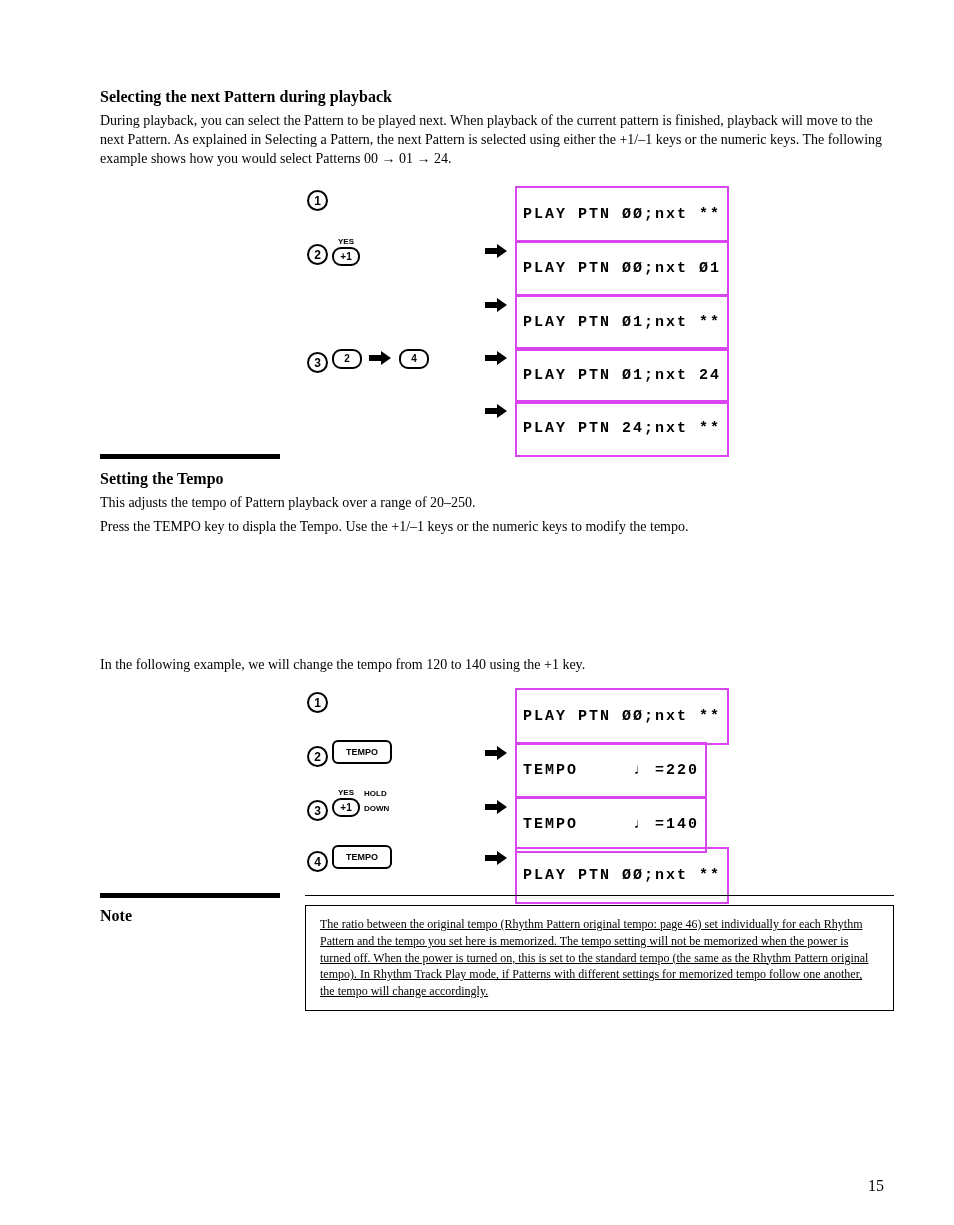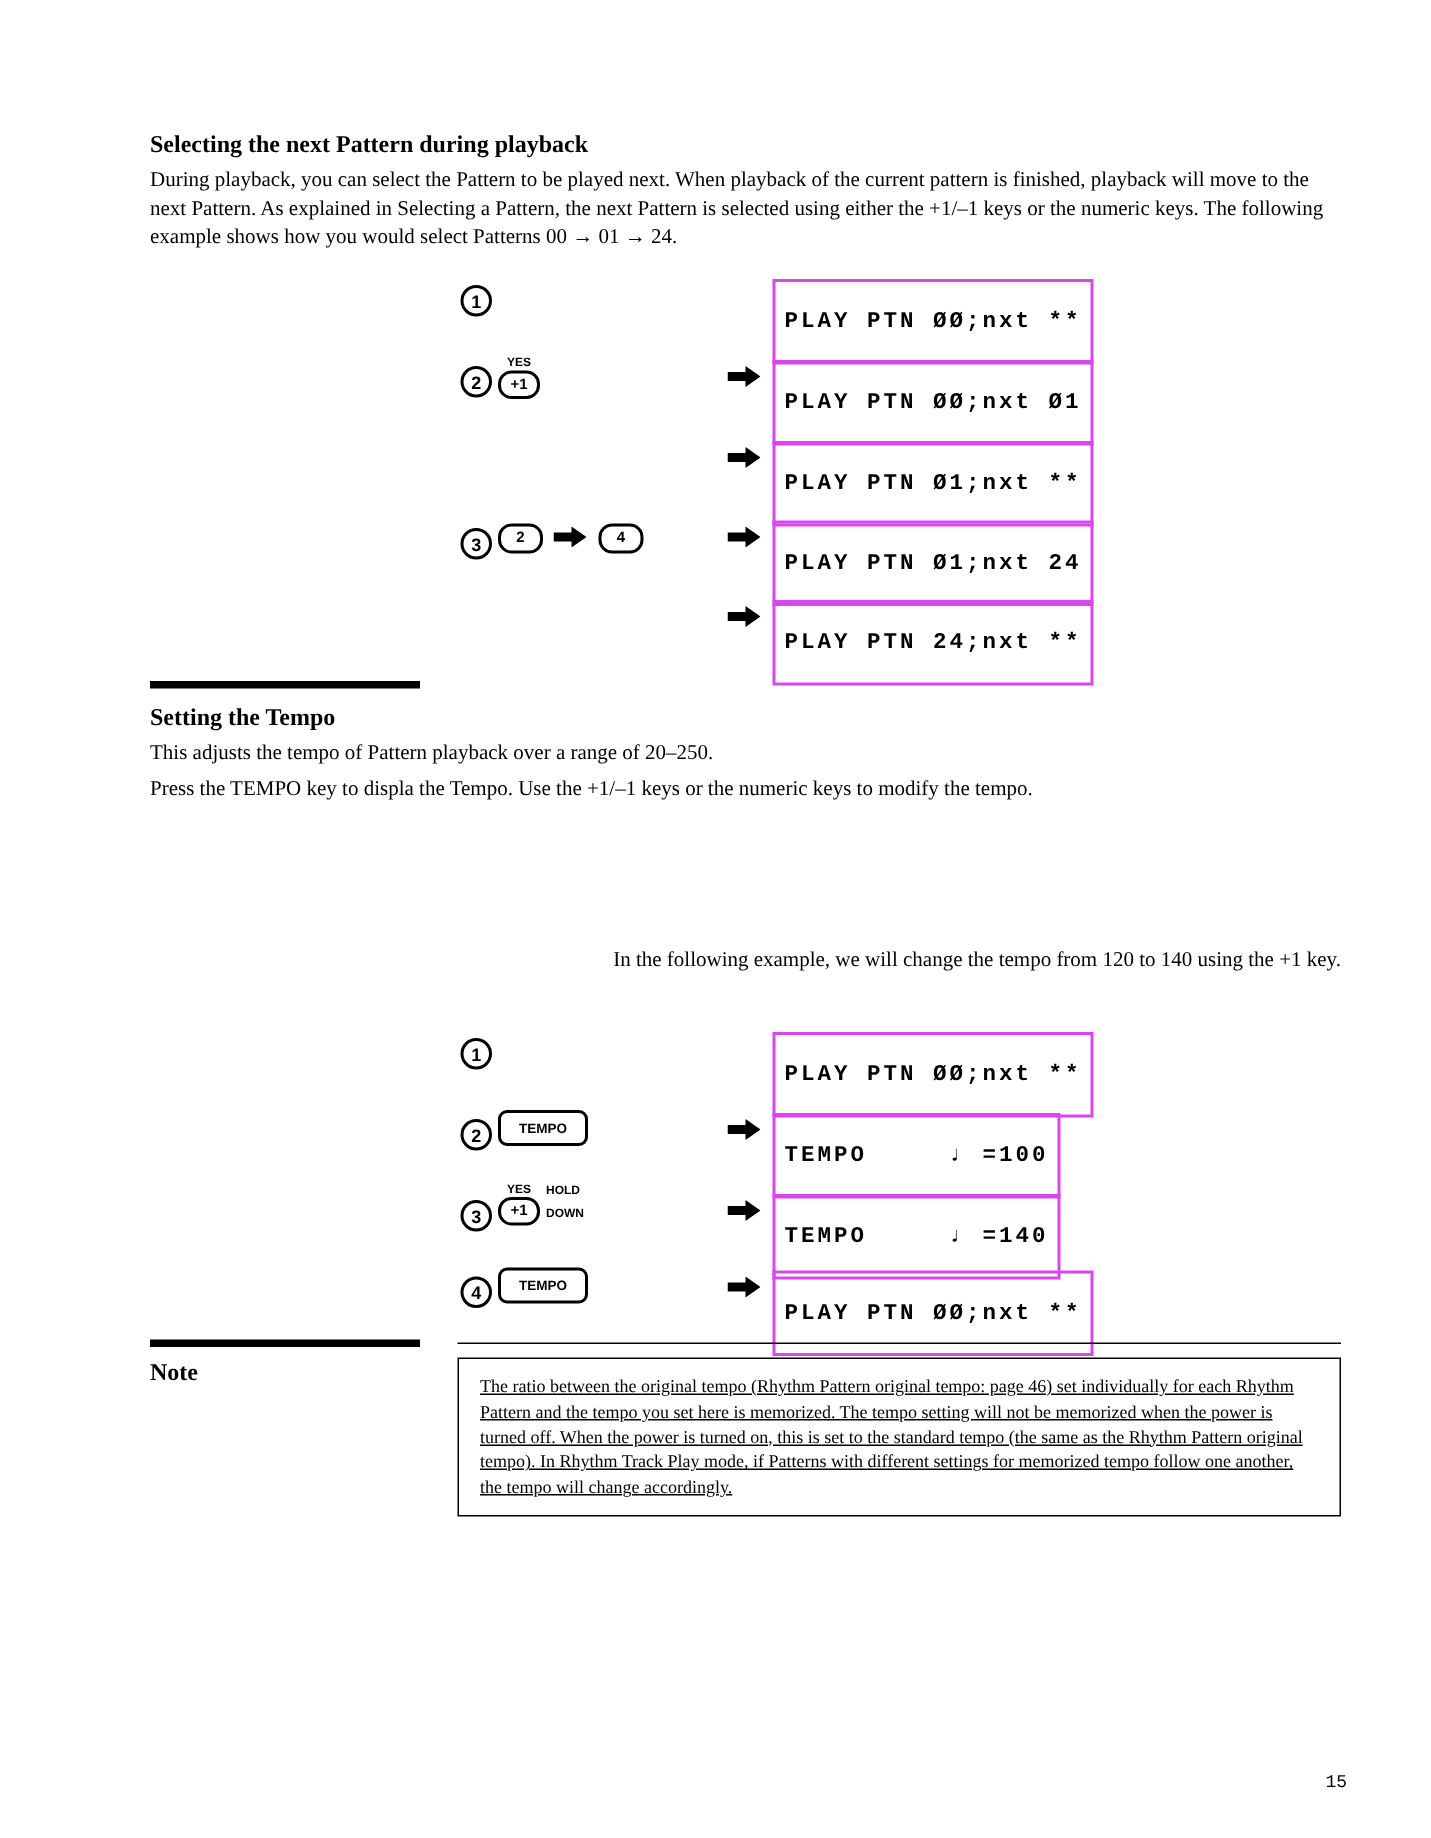--- a/index.html
+++ b/index.html
@@ -8,21 +8,21 @@
 .bodytxt{font-size:14px;line-height:1.35;}
 .flow{position:absolute;left:100px;right:60px;}
 .lcd{display:inline-block;border:2px solid #d946ef;padding:18px 6px;font-family:"Courier New",monospace;font-weight:bold;letter-spacing:2px;font-size:15px;white-space:pre;}
 .circled{display:inline-flex;width:17px;height:17px;border:2px solid #000;border-radius:50%;font-size:12px;font-weight:bold;align-items:center;justify-content:center;font-family:Arial,sans-serif;}
 .keycap{display:inline-flex;border:2px solid #000;border-radius:6px;font-family:Arial,sans-serif;font-weight:bold;align-items:center;justify-content:center;}
 .sml-label{font-family:Arial,sans-serif;font-size:8px;font-weight:bold;}
 .rule{position:absolute;left:100px;height:0;}
 .rule-short{width:180px;border-top:5px solid #000;}
 .rule-long{left:305px;right:60px;border-top:1px solid #000;}
 .notebox{position:absolute;border:1px solid #000;left:305px;right:60px;padding:10px 14px;font-size:12px;line-height:1.4;font-family:"Times New Roman",serif;text-decoration:underline;}
-.pgno{position:absolute;right:56px;bottom:30px;font-size:12px;font-family:Liberation Mono, monospace;}
+.pgno{position:absolute;right:70px;bottom:30px;font-size:16px;font-family:Liberation Serif, serif;}
 .col{position:absolute;}
 </style>
 </head>
 <body>
 
 <div class="page">
 
   <div class="flow" style="top:88px;">
     <div class="heading">Selecting the next Pattern during playback</div>
   </div>
@@ -78,35 +78,35 @@
 
   <div class="flow" style="top:470px;">
     <div class="heading">Setting the Tempo</div>
   </div>
   <div class="flow" style="top:494px;">
     <div class="bodytxt">This adjusts the tempo of Pattern playback over a range of 20–250.</div>
   </div>
   <div class="flow" style="top:518px;">
     <div class="bodytxt">Press the TEMPO key to displa the Tempo. Use the +1/–1 keys or the numeric keys to modify the tempo.</div>
   </div>
-  <div class="flow" style="top:632px;text-align:right;">
+  <div class="flow" style="top:656px;">
     <div class="bodytxt">In the following example, we will change the tempo from 120 to 140 using the +1 key.</div>
   </div>
 
   <div class="col" style="left:307px;top:692px;"><span class="circled">1</span></div>
   <div class="col" style="left:515px;top:688px;"><span class="lcd">PLAY PTN ØØ;nxt **</span></div>
 
   <div class="col" style="left:307px;top:746px;"><span class="circled">2</span></div>
   <div class="col" style="left:332px;top:740px;"><span class="keycap" style="width:56px;height:20px;font-size:9px;">TEMPO</span></div>
   <div class="col" style="left:485px;top:746px;">
     <svg width="22" height="14" viewBox="0 0 22 14">
         <path d="M0 4 H12 V0 L22 7 L12 14 V10 H0 Z" fill="#000"></path>
       </svg>
   </div>
-  <div class="col" style="left:515px;top:742px;"><span class="lcd">TEMPO     ♩ =100</span></div>
+  <div class="col" style="left:515px;top:742px;"><span class="lcd">TEMPO     ♩ =220</span></div>
 
   <div class="col" style="left:307px;top:800px;"><span class="circled">3</span></div>
   <div class="col" style="left:332px;top:788px;">
     <div class="sml-label" style="text-align:center;">YES</div>
     <span class="keycap" style="width:24px;height:15px;font-size:10px;border-radius:9px;">+1</span>
   </div>
   <div class="col" style="left:364px;top:789px;">
     <div class="sml-label">HOLD</div>
     <div class="sml-label" style="margin-top:6px;">DOWN</div>
   </div>

